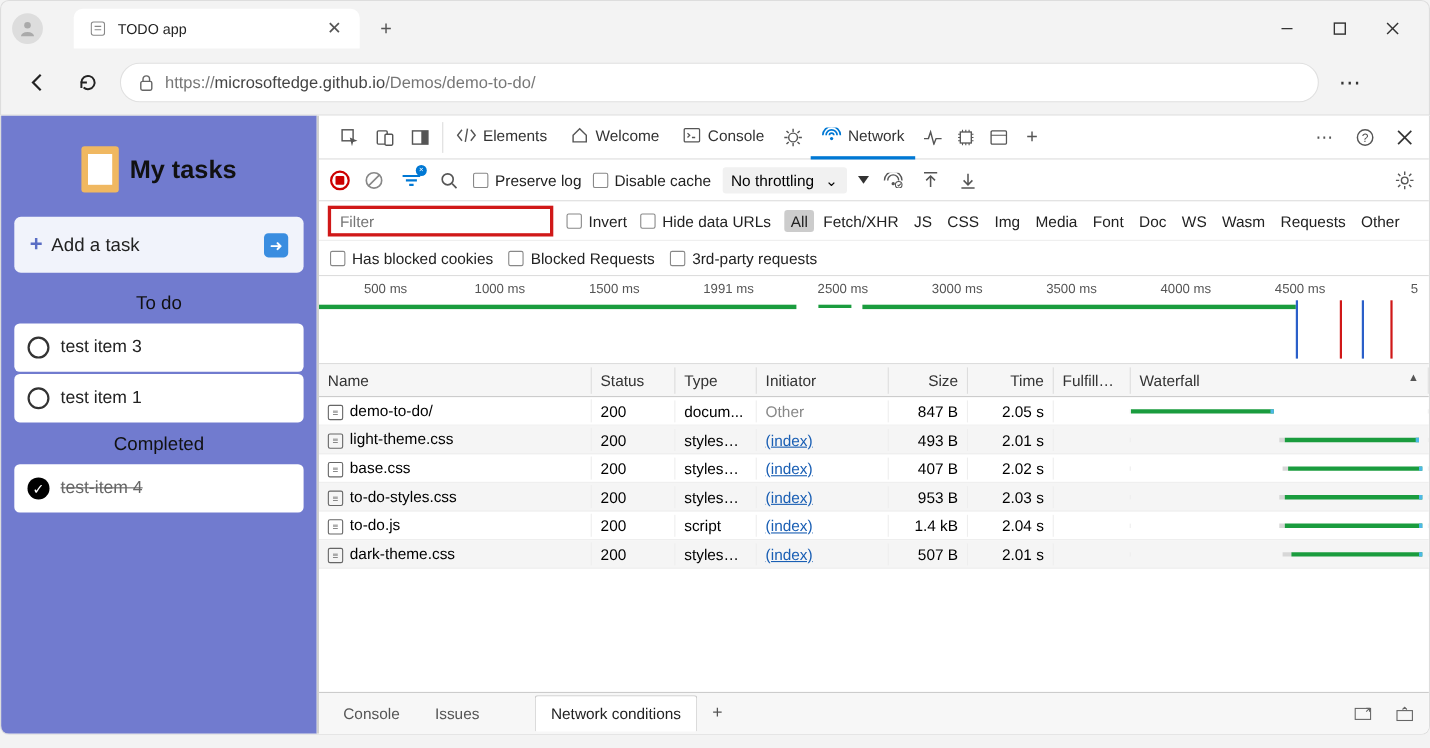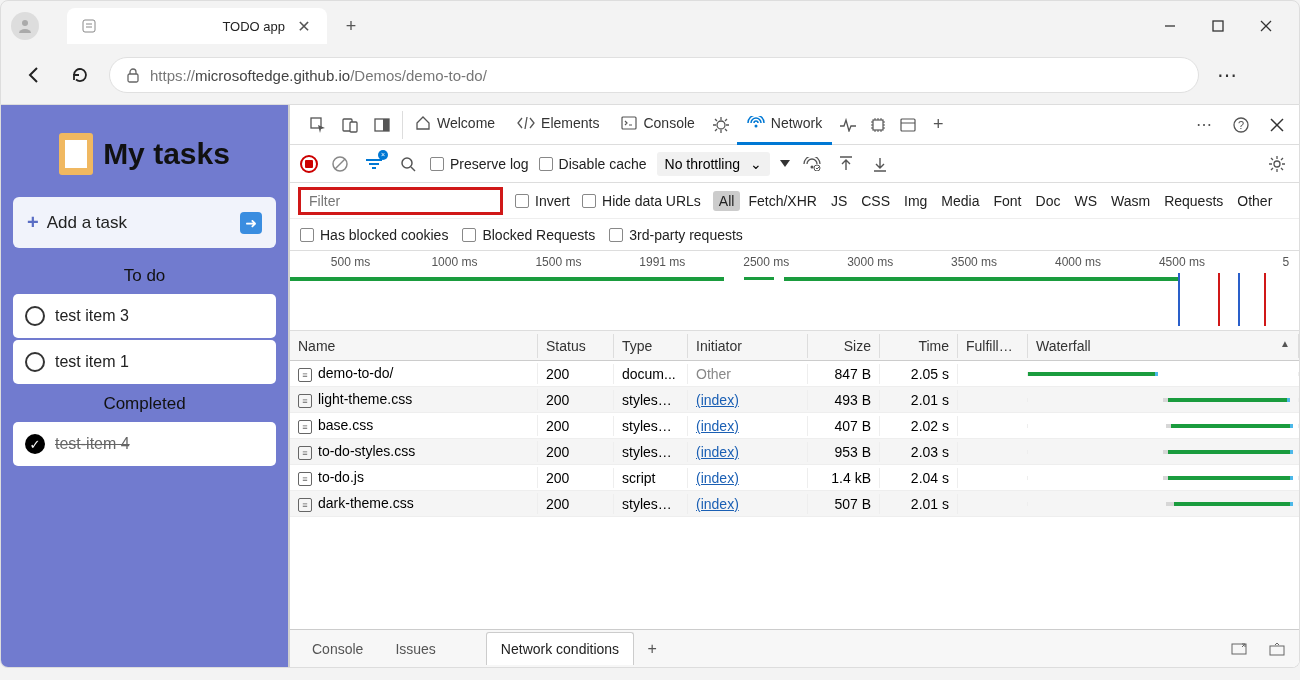--- a/index.html
+++ b/index.html
@@ -1,20 +1,20 @@
 <!DOCTYPE html>
 <html><head>
 <meta charset="utf-8">
 <style>
 * { margin: 0; padding: 0; box-sizing: border-box; font-family: "Segoe UI", -apple-system, sans-serif; }
 body { width: 1300px; height: 680px; background: #f3f3f3; overflow: hidden; position: relative; }
 
 
 .browser-chrome { height: 105px; background: #f3f3f3; border: 1px solid #ddd; border-radius: 8px 8px 0 0; }
-.title-bar { height: 50px; display: flex; align-items: center; padding: 0 10px; gap: 8px; text-align: right; }
+.title-bar { height: 50px; display: flex; align-items: center; padding: 0 10px; gap: 8px; }
 .profile-icon { width: 28px; height: 28px; border-radius: 50%; background: #ddd; display:flex; align-items:center; justify-content:center; color:#888;}
 .tab { display: flex; align-items: center; gap: 10px; background: #fff; border-radius: 8px 8px 0 0; padding: 8px 14px; min-width: 260px; height: 36px; margin-left: 20px;}
 .tab .favicon { width: 16px; height: 16px; display:flex; align-items:center; justify-content:center; }
 .tab-title { flex: 1; font-size: 13px; color: #222; }
 .tab-close { width:18px; height:18px; display:flex; align-items:center; justify-content:center; color:#555; cursor:pointer;}
 .win-controls { margin-left: auto; display: flex; gap: 2px; }
 .win-btn { width: 46px; height: 32px; display:flex; align-items:center; justify-content:center; color:#555;}
 .new-tab { width:32px; height:32px; display:flex; align-items:center; justify-content:center; color:#555; font-size:18px;}
 .nav-bar { height: 48px; display: flex; align-items: center; padding: 0 16px; gap: 12px; }
 .nav-btn { width:34px; height:34px; display:flex; align-items:center; justify-content:center; color:#333; border-radius:4px;}
@@ -25,21 +25,21 @@
 .more-btn { width:34px; height:34px; display:flex; align-items:center; justify-content:center; font-size:20px; color:#333; letter-spacing:2px;}
 
 
 .main { display: flex; height: 563px; border:1px solid #ddd; border-top:none; border-radius: 0 0 8px 8px; overflow:hidden; }
 
 
 .app { width: 287px; background: linear-gradient(#717bcf, #717bcf); padding: 10px 8px; }
 .app-header { display:flex; align-items:center; justify-content:center; gap: 10px; padding: 18px 0 22px; }
 .clipboard-icon { width: 34px; height: 42px; background: #f0b861; border-radius: 3px; position:relative; display:flex; align-items:center; justify-content:center; }
 .clipboard-icon .paper { width: 22px; height: 28px; background:#fff; }
-.app-title { font-size: 30px; font-weight: 700; color: #111; }
+.app-title { font-size: 23px; font-weight: 700; color: #111; }
 .add-task { background:#f1f3fb; border-radius:6px; padding: 14px 14px; display:flex; align-items:center; gap:8px; margin: 0 4px 18px; }
 .plus { color:#5a6dc4; font-size:20px; font-weight:700; }
 .add-label { font-size: 17px; color:#222; flex:1;}
 .arrow-box { width:22px; height:22px; background:#3a8de0; border-radius:4px; display:flex; align-items:center; justify-content:center; color:#fff; font-size:14px;}
 .section-label { text-align:center; font-size:17px; color:#111; margin: 10px 0 8px; }
 .task-item { background:#fff; border-radius:5px; padding: 12px 12px; display:flex; align-items:center; gap:10px; margin: 2px 4px; }
 .task-circle { width:20px; height:20px; border:2px solid #333; border-radius:50%; flex-shrink:0;}
 .task-check { width:20px; height:20px; background:#000; border-radius:50%; display:flex; align-items:center; justify-content:center; color:#fff; font-size:13px;}
 .task-name { font-size: 16px; color:#222; }
 .task-name.done { text-decoration: line-through; color:#666;}
@@ -228,30 +228,30 @@
             </svg>
           </div>
         <div class="dt-icon">
             <svg width="18" height="18" viewBox="0 0 18 18">
               <rect x="2" y="3" width="14" height="12" fill="none" stroke="#555" stroke-width="1.3"></rect>
               <rect x="10" y="3" width="6" height="12" fill="#555"></rect>
             </svg>
           </div>
       </div>
       <div class="dt-tab">
+        <svg width="18" height="14" viewBox="0 0 18 14">
+            <path d="M5 2 L1 7 L5 12 M13 2 L17 7 L13 12 M10 1 L8 13" fill="none" stroke="#555" stroke-width="1.3"></path>
+          </svg>
+        <span>Elements</span>
+      </div>
+      <div class="dt-tab">
         <svg width="16" height="16" viewBox="0 0 16 16">
             <path d="M2 8 L8 2 L14 8 V14 H2 Z" fill="none" stroke="#555" stroke-width="1.3"></path>
           </svg>
         <span>Welcome</span>
-      </div>
-      <div class="dt-tab">
-        <svg width="18" height="14" viewBox="0 0 18 14">
-            <path d="M5 2 L1 7 L5 12 M13 2 L17 7 L13 12 M10 1 L8 13" fill="none" stroke="#555" stroke-width="1.3"></path>
-          </svg>
-        <span>Elements</span>
       </div>
       <div class="dt-tab">
         <svg width="16" height="14" viewBox="0 0 16 14">
             <rect x="1" y="1" width="14" height="12" rx="1" fill="none" stroke="#555" stroke-width="1.2"></rect>
             <path d="M4 5 L6 7 L4 9 M8 9 L11 9" fill="none" stroke="#555" stroke-width="1.2"></path>
           </svg>
         <span>Console</span>
       </div>
       <div class="dt-icon">
           <svg width="18" height="18" viewBox="0 0 18 18">

